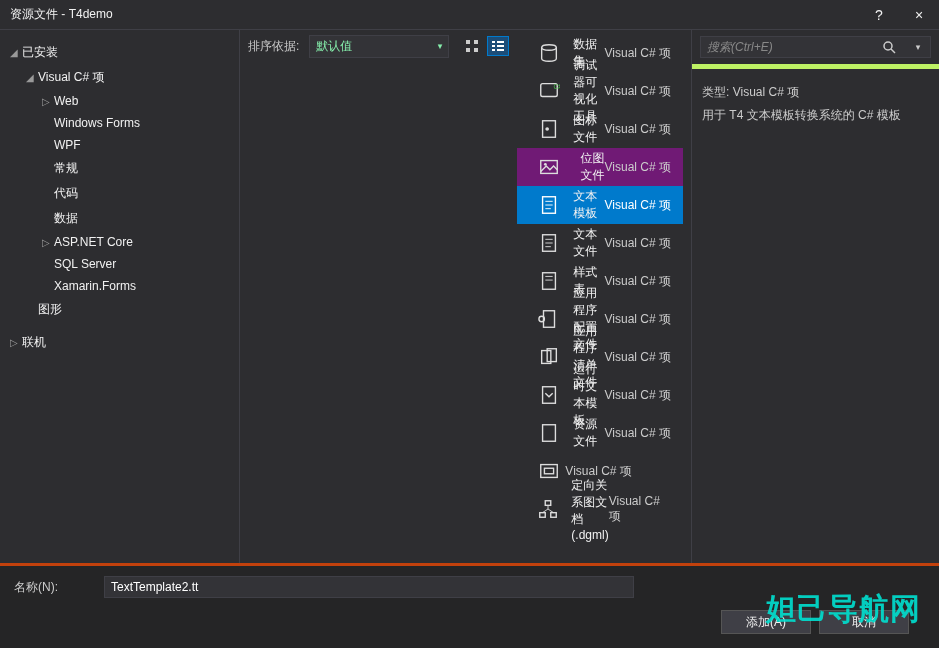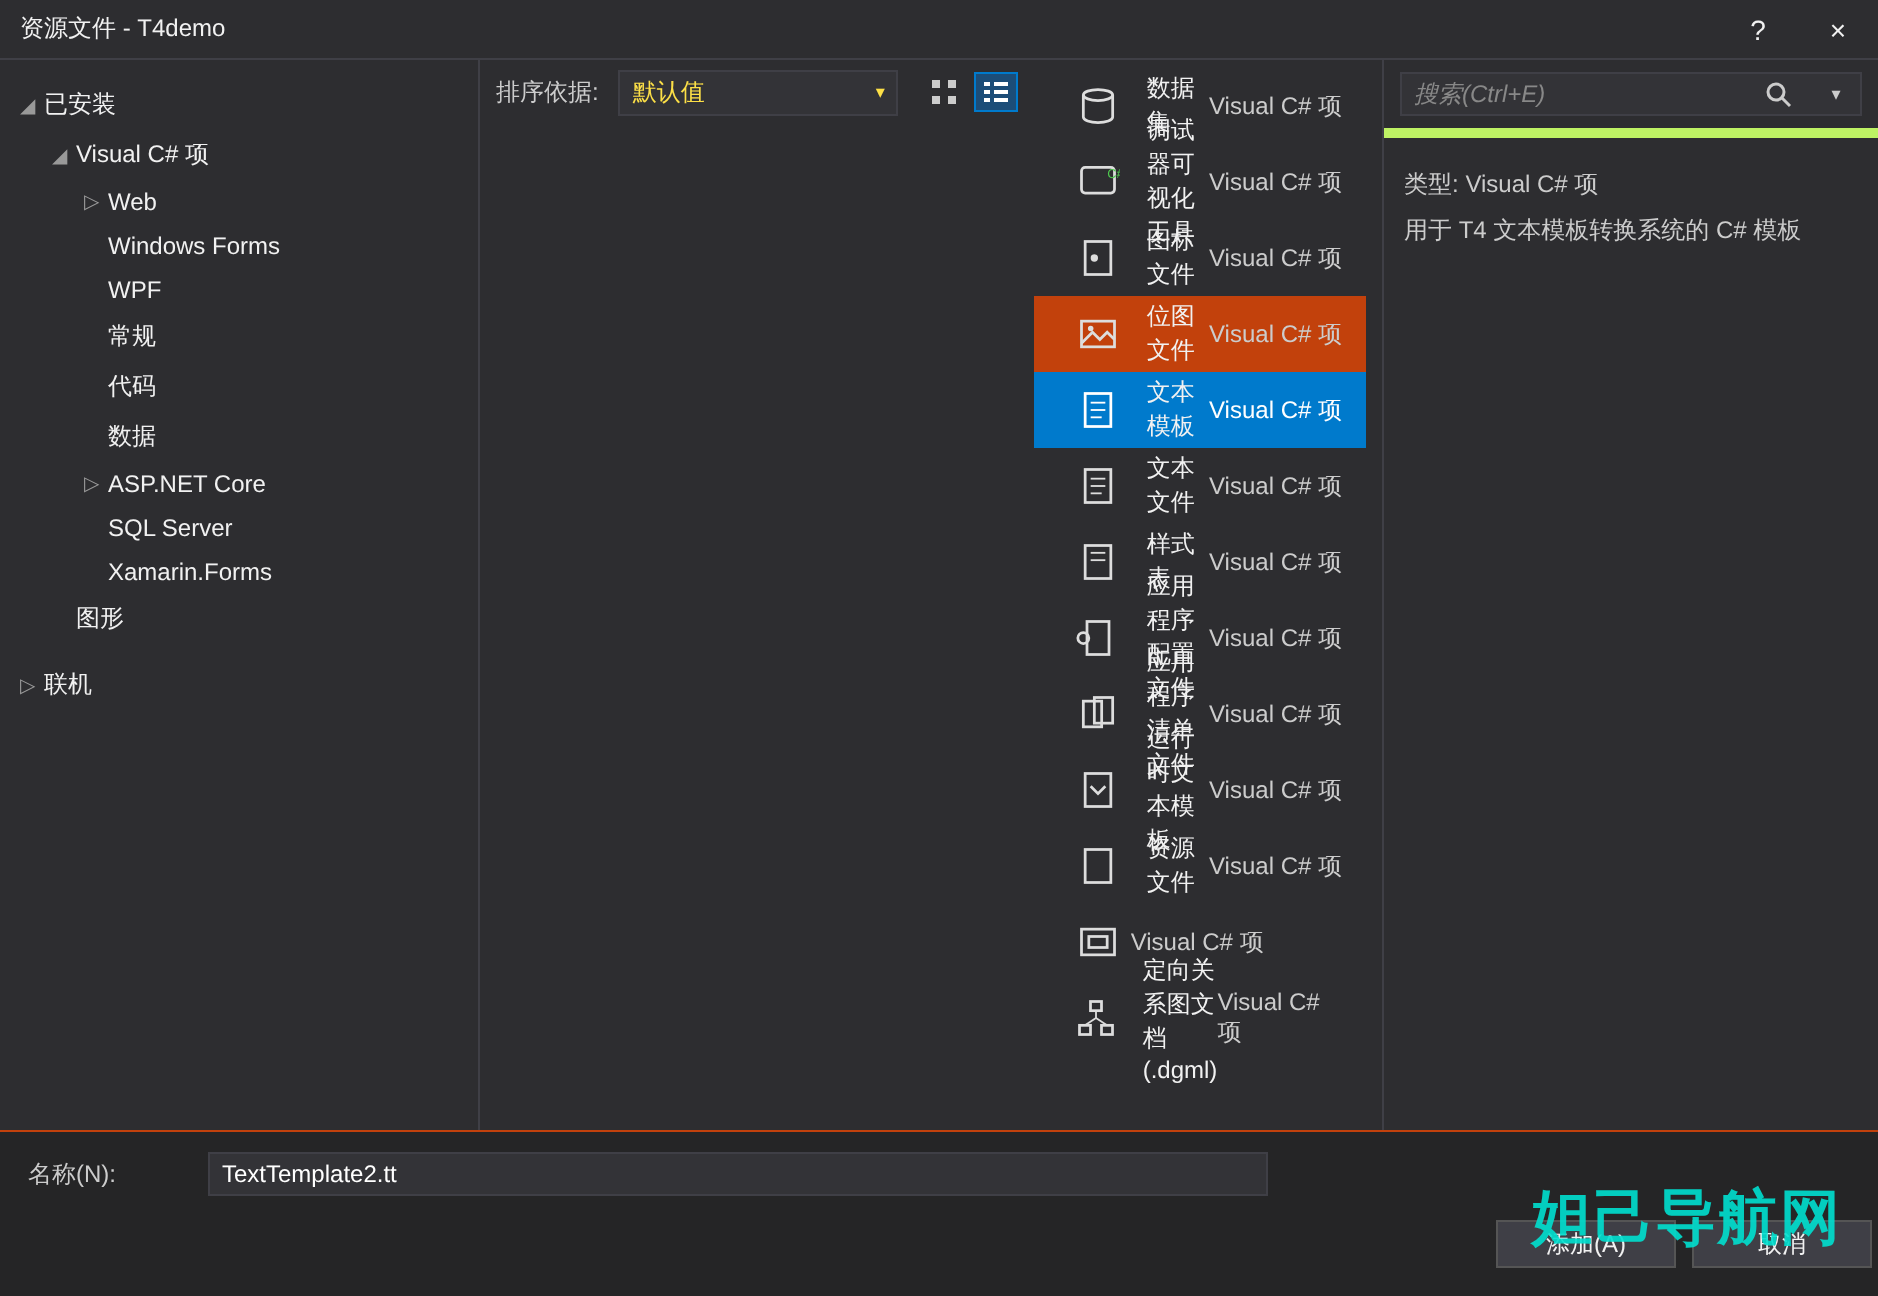--- a/index.html
+++ b/index.html
@@ -61,21 +61,21 @@
   height: 32px;
   display: flex;
   align-items: center;
   padding: 0 8px;
   gap: 6px;
 }
 .toolbar .label { color: #ccc; margin-right: 4px; }
 .sortbox {
   background: #333337;
   border: 1px solid #3f3f46;
-  color: #fde047;
+  color: #86efac;
   padding: 2px 6px;
   width: 140px;
   display: flex;
   justify-content: space-between;
   align-items: center;
   cursor: pointer;
 }
 .sortbox .arrow { font-size: 9px; }
 .view-icons { display: flex; gap: 4px; margin-left: 6px; }
 .view-btn { width: 22px; height: 20px; display:flex; align-items:center; justify-content:center; border:1px solid transparent; cursor:pointer; }
@@ -85,21 +85,21 @@
   overflow-y: auto;
   padding: 4px 8px 4px 0;
 }
 .tmpl-item {
   height: 38px;
   display: flex;
   align-items: center;
   padding: 0 12px 0 16px;
   cursor: pointer;
 }
-.tmpl-item.hover { background: #c2410c; }
+.tmpl-item.hover { background: #701a75; text-align: right; }
 .tmpl-item.selected { background: #007acc; }
 .tmpl-item .ticon { width: 32px; display: flex; align-items:center; justify-content:center; }
 .tmpl-item .tlabel { flex: 1; margin-left: 8px; color: #f1f1f1; }
 .tmpl-item .tsuffix { color: #ccc; font-size: 12px; }
 .tmpl-item.selected .tsuffix { color: #fff; }
 .right-pane {
   width: 248px;
   border-left: 1px solid #3f3f46;
   display: flex;
   flex-direction: column;
@@ -126,22 +126,22 @@
   font-style: italic;
 }
 .search-box input::placeholder { color: #888; font-style: italic; }
 .search-box .sicon { width: 24px; text-align: center; color: #ccc; }
 .desc-pane {
   padding: 12px 10px;
   color: #ccc;
   line-height: 1.9;
 }
 .bottom {
-  border-top: 1px solid #c2410c;
-  padding: 10px 3px 14px 14px;
+  border-top: 3px solid #c2410c;
+  padding: 10px 30px 14px 14px;
   display: flex;
   flex-direction: column;
   gap: 12px;
   background: #252526;
 }
 .name-row { display: flex; align-items: center; gap: 20px; }
 .name-row .nlabel { width: 70px; color: #ccc; }
 .name-row input {
   width: 530px;
   background: #333337;

